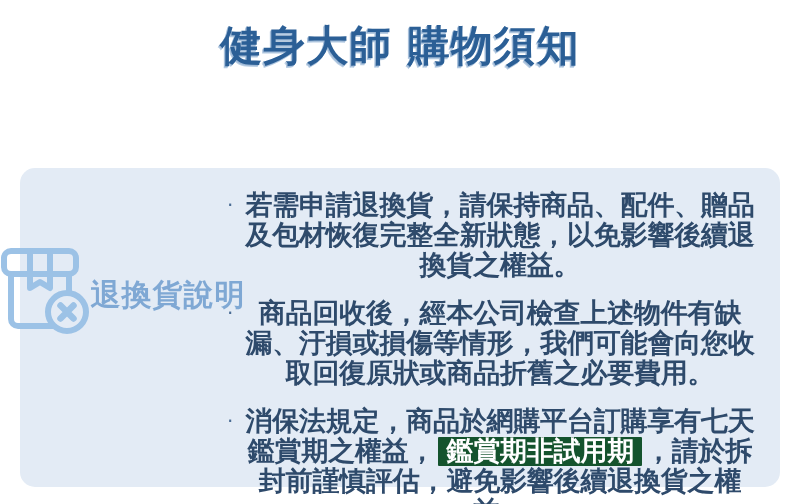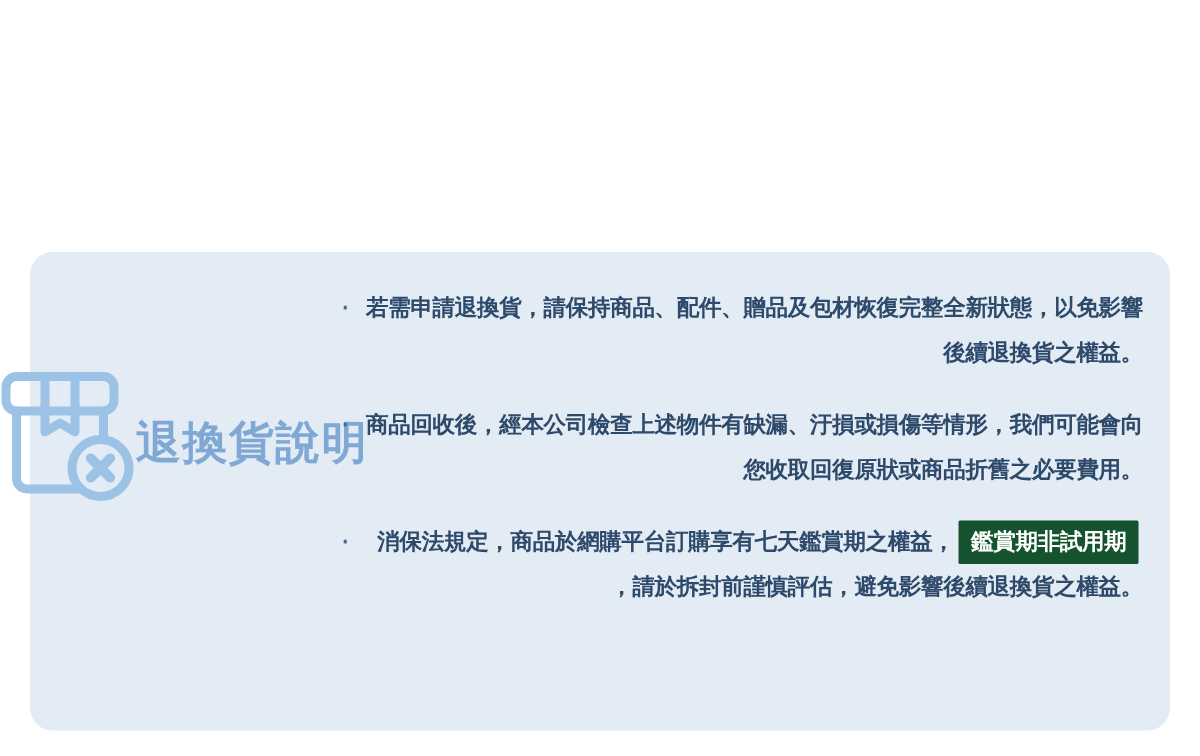--- a/index.html
+++ b/index.html
@@ -104,42 +104,43 @@
     width: 12px;
     font-size: 20px;
     line-height: 30px;
     color: #4a6c94;
     text-align: left;
     padding-left: 1px;
   }
 
   .bullet-text {
     flex: 1 1 auto;
-    font-size: 15px;
+    font-size: 27px;
     font-weight: bold;
     color: #2e4a6b;
     line-height: 30px;
     letter-spacing: -0.2px;
-    text-align: right;
+    text-align: center;
   }
 
   .hl {
     background: #14532d;
     color: #ffffff;
     padding: 1px 8px 2px 8px;
     margin: 0 3px;
     border-radius: 1px;
     display: inline-block;
     line-height: 26px;
   }
 </style>
 </head>
 <body>
 
 <div class="header">
+  <div class="main-title">健身大師 購物須知</div>
 </div>
 
 <div class="card">
 
   <div class="icon-col">
     <span>
       <svg class="box-icon" viewBox="0 0 96 88" fill="none" stroke="#9cc2e6" stroke-width="6" stroke-linecap="round" stroke-linejoin="round">
 
         <rect x="9" y="5" width="72" height="23" rx="7"></rect>
 

